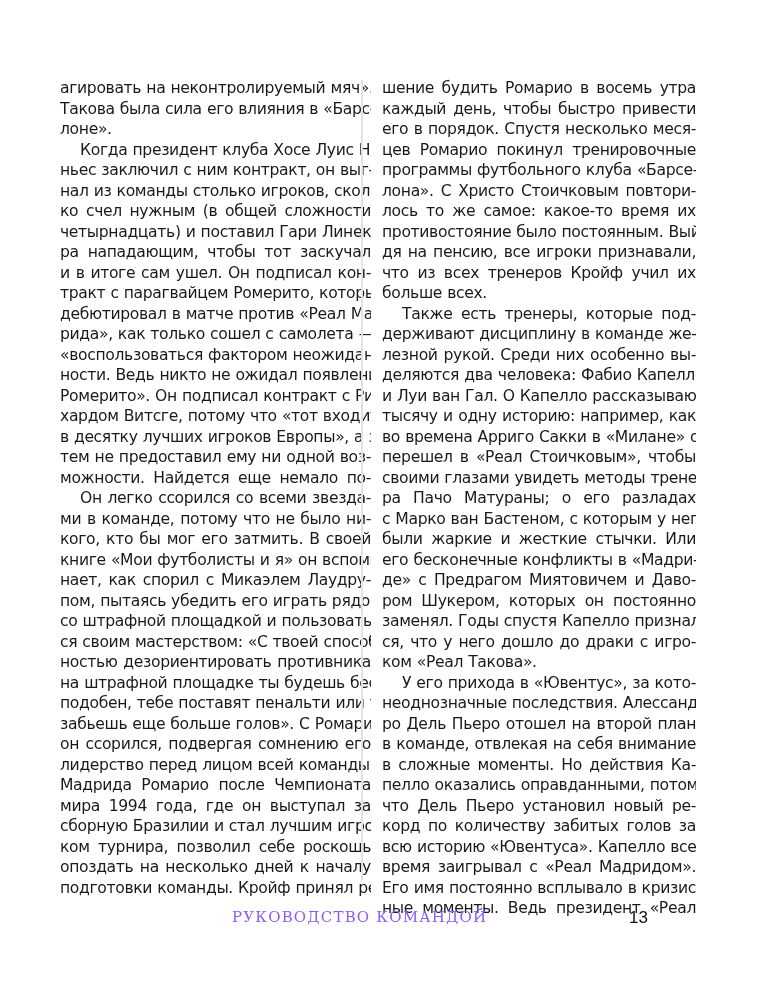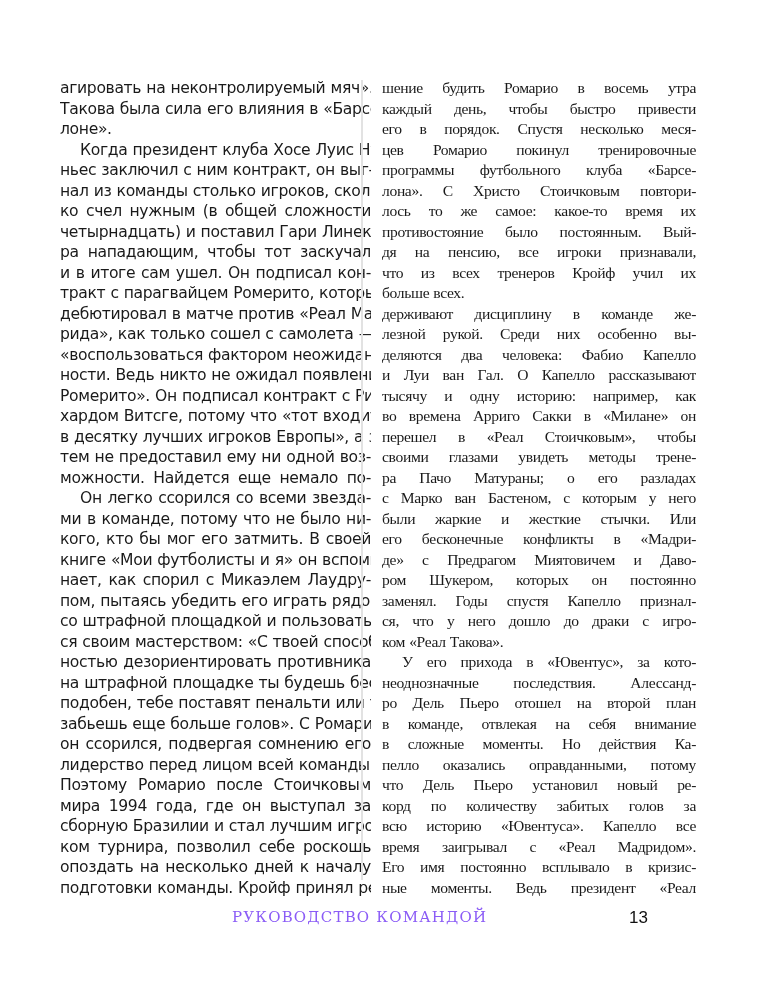--- a/index.html
+++ b/index.html
@@ -23,21 +23,21 @@
   .column {
     position: absolute;
     top: 78px;
     width: 311px;
     font-size: 15.6px;
     line-height: 20.5px;
     letter-spacing: -0.35px;
     word-spacing: 0.5px;
   }
   .col-left { left: 60px; }
-  .col-right { left: 382px; width: 314px; font-family: Liberation Serif, serif; }
+  .col-right { left: 382px; width: 314px; }
   .line {
     display: block;
     white-space: nowrap;
     text-align: justify;
     text-align-last: justify;
     height: 20.5px;
     overflow: hidden;
   }
   .line.last {
     text-align-last: left;
@@ -103,40 +103,41 @@
       <span class="line">нает, как спорил с Микаэлем Лаудру-</span>
       <span class="line">пом, пытаясь убедить его играть рядом</span>
       <span class="line">со штрафной площадкой и пользовать-</span>
       <span class="line">ся своим мастерством: «С твоей способ-</span>
       <span class="line">ностью дезориентировать противника</span>
       <span class="line">на штрафной площадке ты будешь бес-</span>
       <span class="line">подобен, тебе поставят пенальти или ты</span>
       <span class="line">забьешь еще больше голов». С Ромарио</span>
       <span class="line">он ссорился, подвергая сомнению его</span>
       <span class="line">лидерство перед лицом всей команды.</span>
-      <span class="line">Поэтому Ромарио после Стоичковым</span>
+      <span class="line">Мадрида Ромарио после Чемпионата</span>
       <span class="line">мира 1994 года, где он выступал за</span>
       <span class="line">сборную Бразилии и стал лучшим игро-</span>
       <span class="line">ком турнира, позволил себе роскошь</span>
       <span class="line">опоздать на несколько дней к началу</span>
       <span class="line">подготовки команды. Кройф принял ре-</span>
     </div>
   <div class="divider"></div>
   <div class="column col-right">
       <span class="line">шение будить Ромарио в восемь утра</span>
       <span class="line">каждый день, чтобы быстро привести</span>
       <span class="line">его в порядок. Спустя несколько меся-</span>
       <span class="line">цев Ромарио покинул тренировочные</span>
       <span class="line">программы футбольного клуба «Барсе-</span>
       <span class="line">лона». С Христо Стоичковым повтори-</span>
       <span class="line">лось то же самое: какое-то время их</span>
       <span class="line">противостояние было постоянным. Вый-</span>
       <span class="line">дя на пенсию, все игроки признавали,</span>
       <span class="line">что из всех тренеров Кройф учил их</span>
       <span class="line last">больше всех.</span>
+      <span class="line indent">Также есть тренеры, которые под-</span>
       <span class="line">держивают дисциплину в команде же-</span>
       <span class="line">лезной рукой. Среди них особенно вы-</span>
       <span class="line">деляются два человека: Фабио Капелло</span>
       <span class="line">и Луи ван Гал. О Капелло рассказывают</span>
       <span class="line">тысячу и одну историю: например, как</span>
       <span class="line">во времена Арриго Сакки в «Милане» он</span>
       <span class="line">перешел в «Реал Стоичковым», чтобы</span>
       <span class="line">своими глазами увидеть методы трене-</span>
       <span class="line">ра Пачо Матураны; о его разладах</span>
       <span class="line">с Марко ван Бастеном, с которым у него</span>

